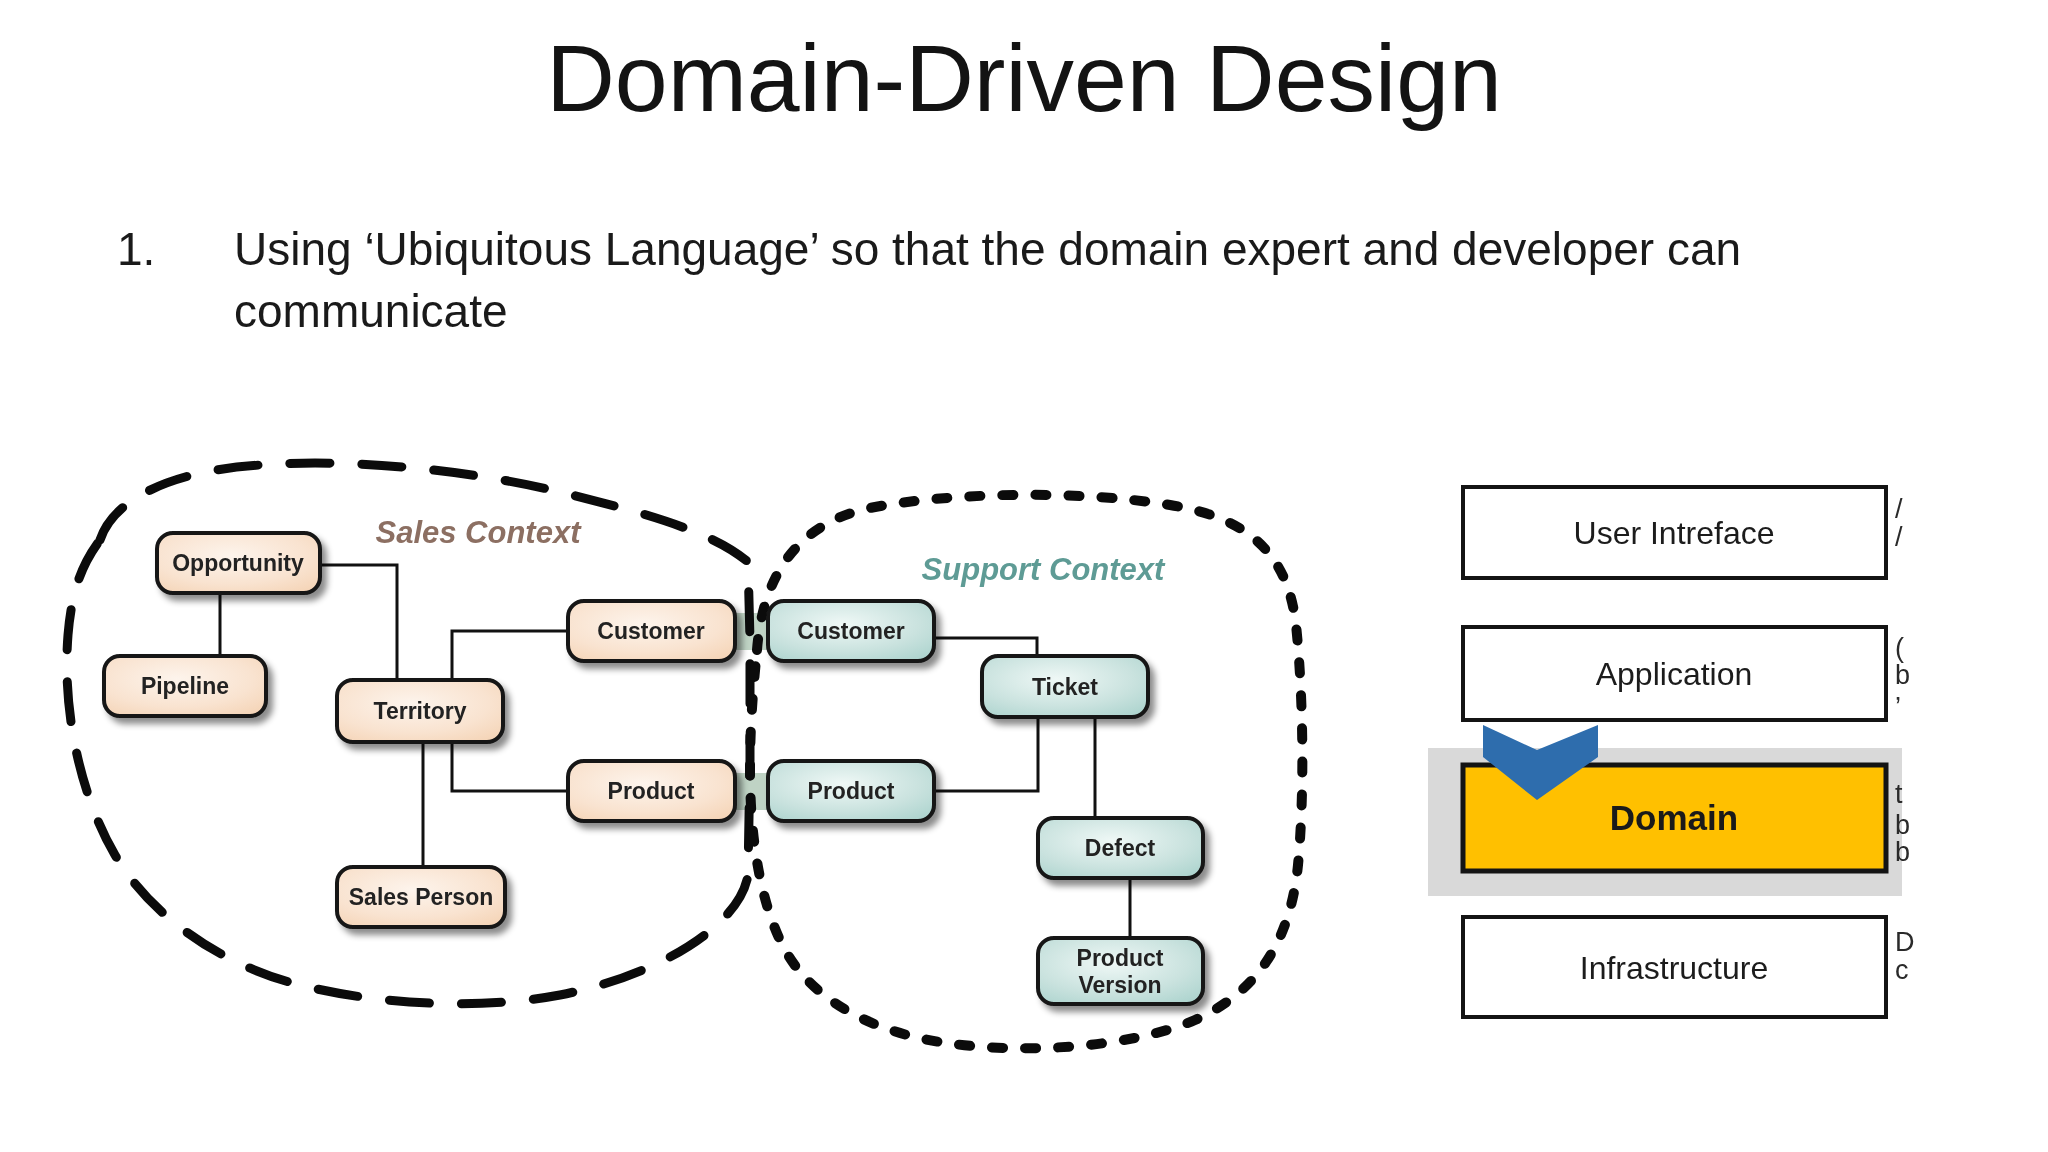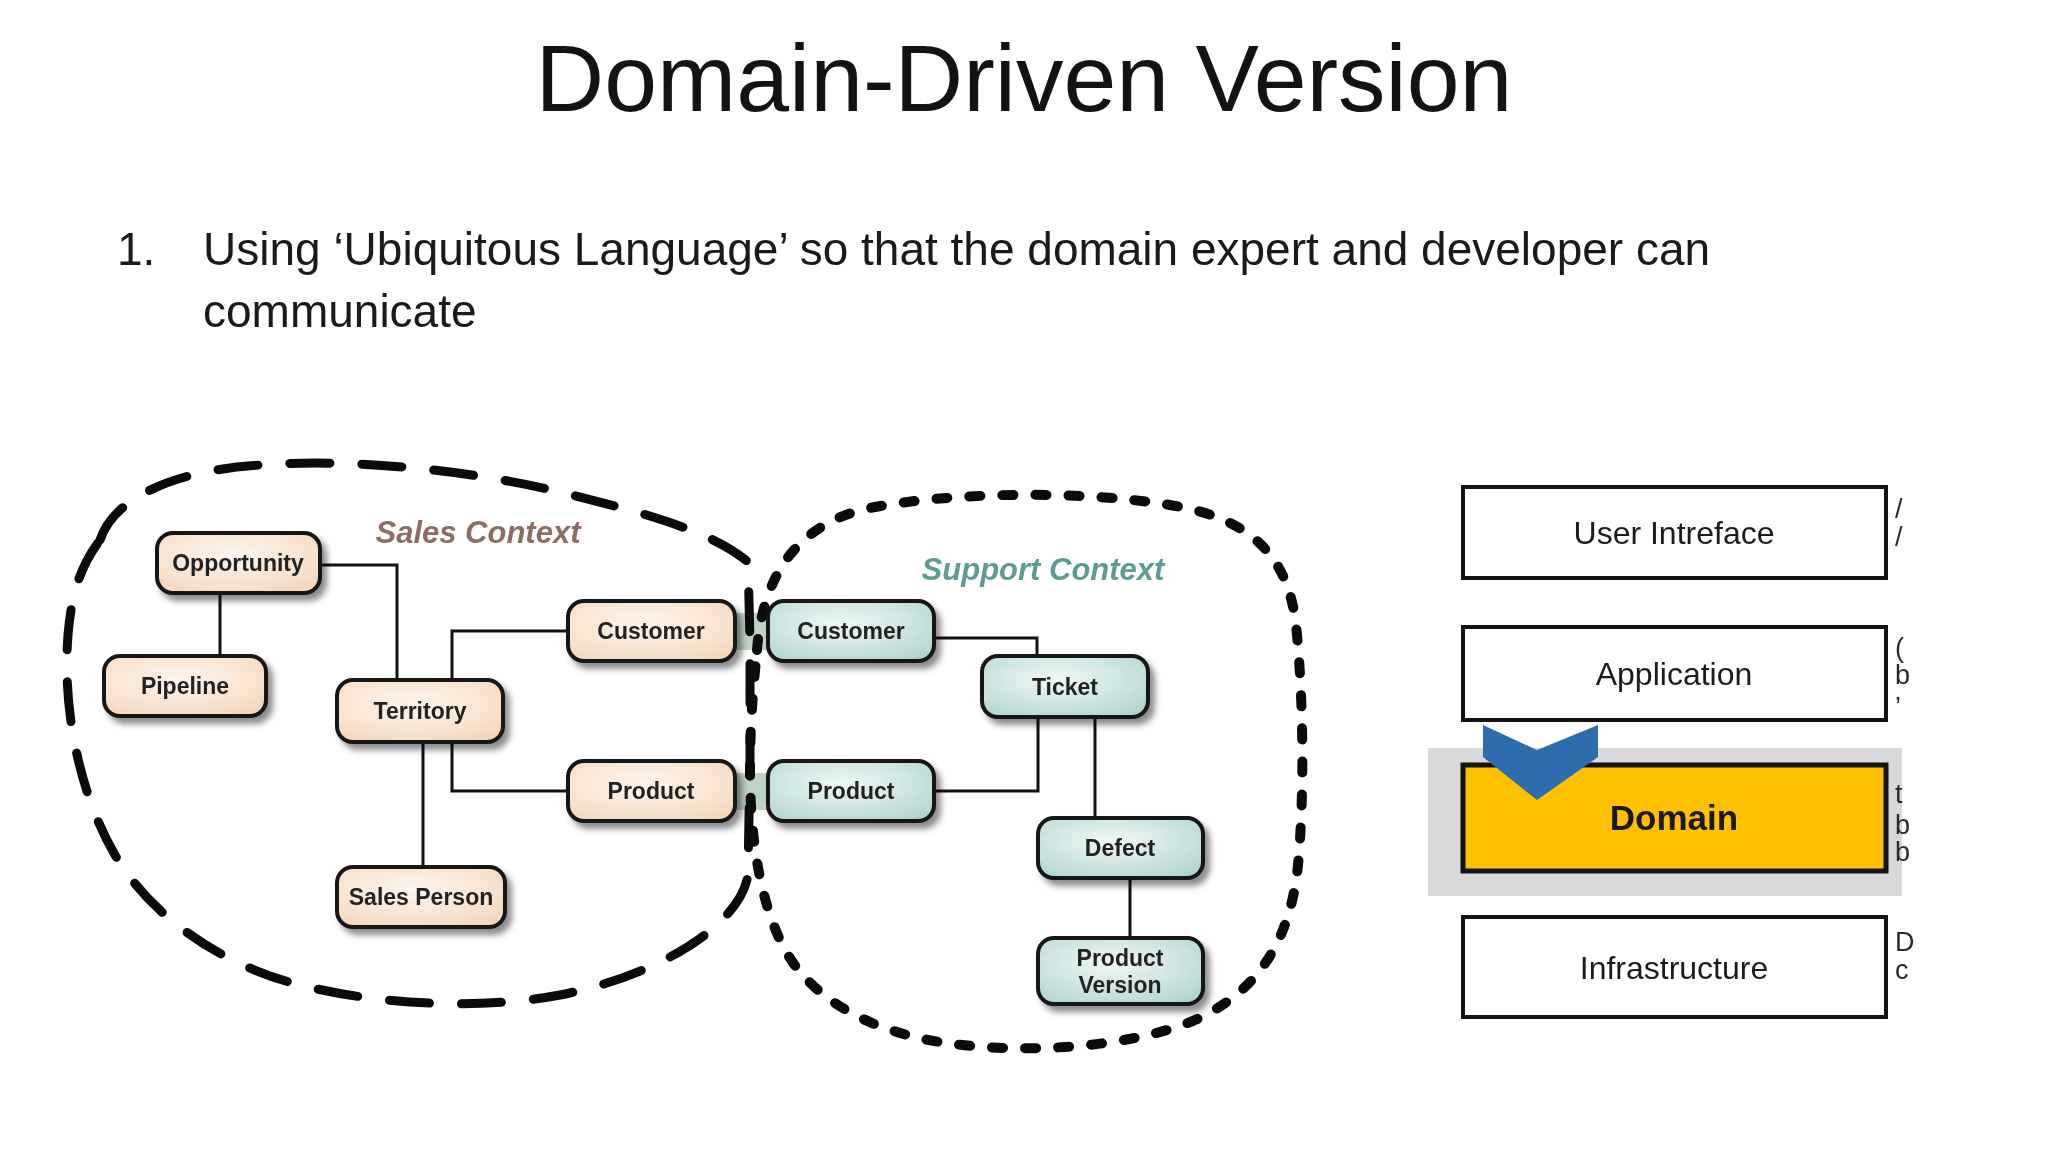--- a/index.html
+++ b/index.html
@@ -22,21 +22,21 @@
   }
   #bullet-row{
     position:absolute;
     top:218px;left:117px;
     display:flex;
     font-size:46px;
     line-height:62px;
     color:#1a1a1a;
   }
   #bullet-number{width:86px;flex:0 0 auto;}
-  #bullet-text{width:1680px;}
+  #bullet-text{width:1680px;margin-left:31px;}
   #diagram-svg{position:absolute;left:0;top:0;}
   .node-label{
     font-family:"Liberation Sans", sans-serif;
     font-weight:bold;
     font-size:23px;
     fill:#222222;
   }
   .ctx-label{
     font-family:"Liberation Sans", sans-serif;
     font-weight:bold;
@@ -58,21 +58,21 @@
     font-family:"Liberation Sans", sans-serif;
     font-size:27px;
     fill:#2a2a2a;
   }
 </style>
 </head>
 <body>
 
 <div id="stage">
 
-  <div id="slide-title">Domain-Driven Version</div>
+  <div id="slide-title">Domain-Driven Design</div>
 
   <div id="bullet-row">
     <div id="bullet-number">1.</div>
     <div id="bullet-text">Using ‘Ubiquitous Language’ so that the domain expert and developer can communicate</div>
   </div>
 
   <svg id="diagram-svg" width="2048" height="1152" viewBox="0 0 2048 1152">
     <defs>
       <radialGradient id="peachGrad" cx="45%" cy="38%" r="85%">
         <stop offset="0%" stop-color="#fdf4ec"></stop>

